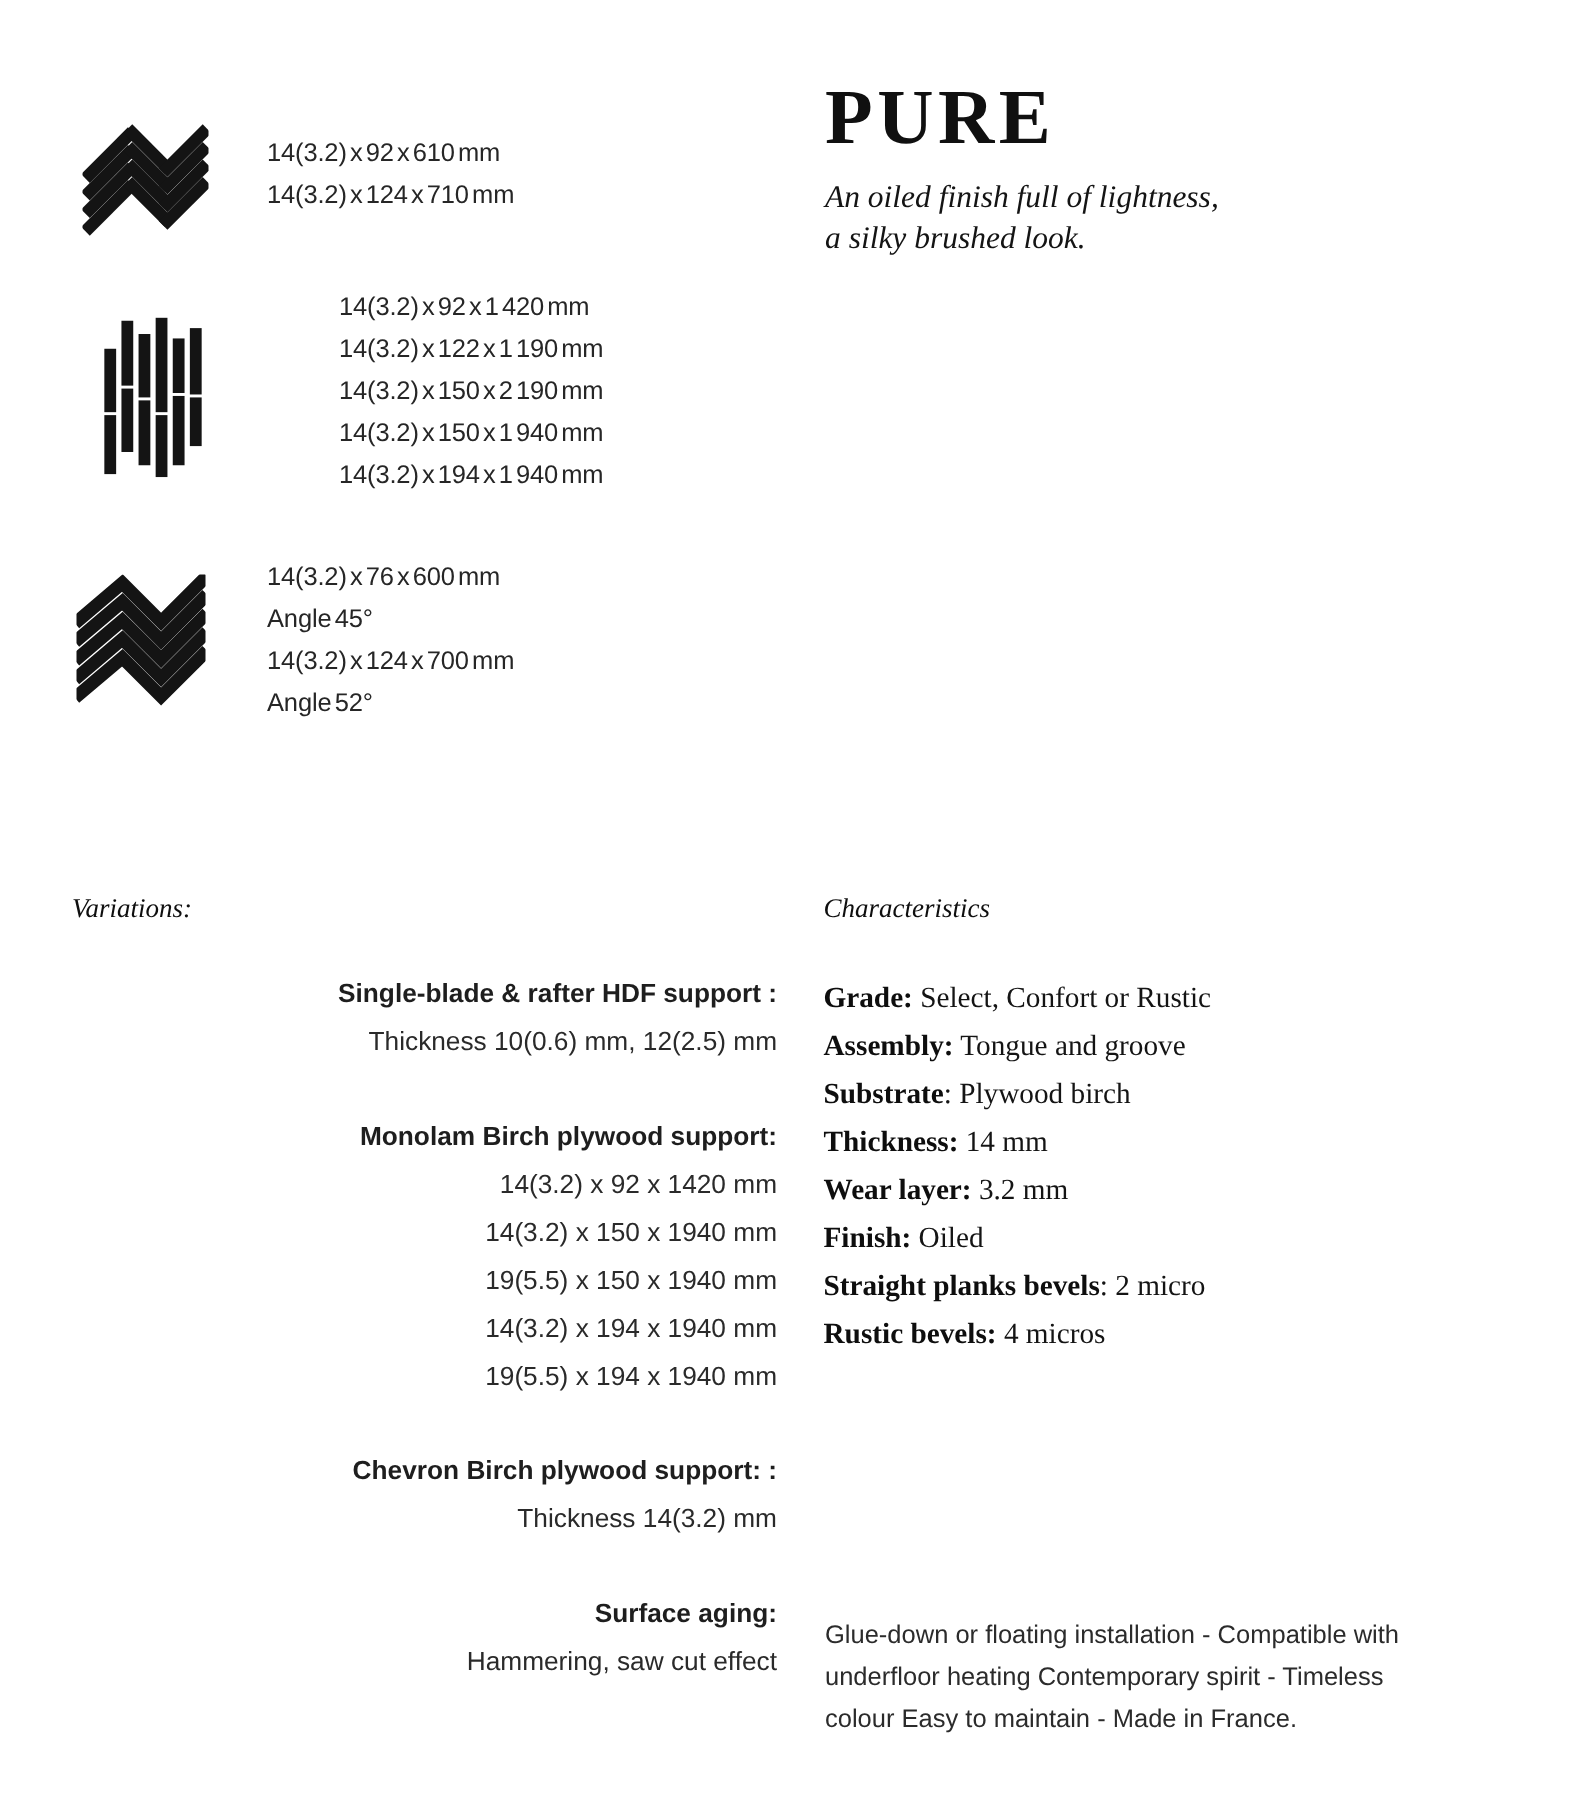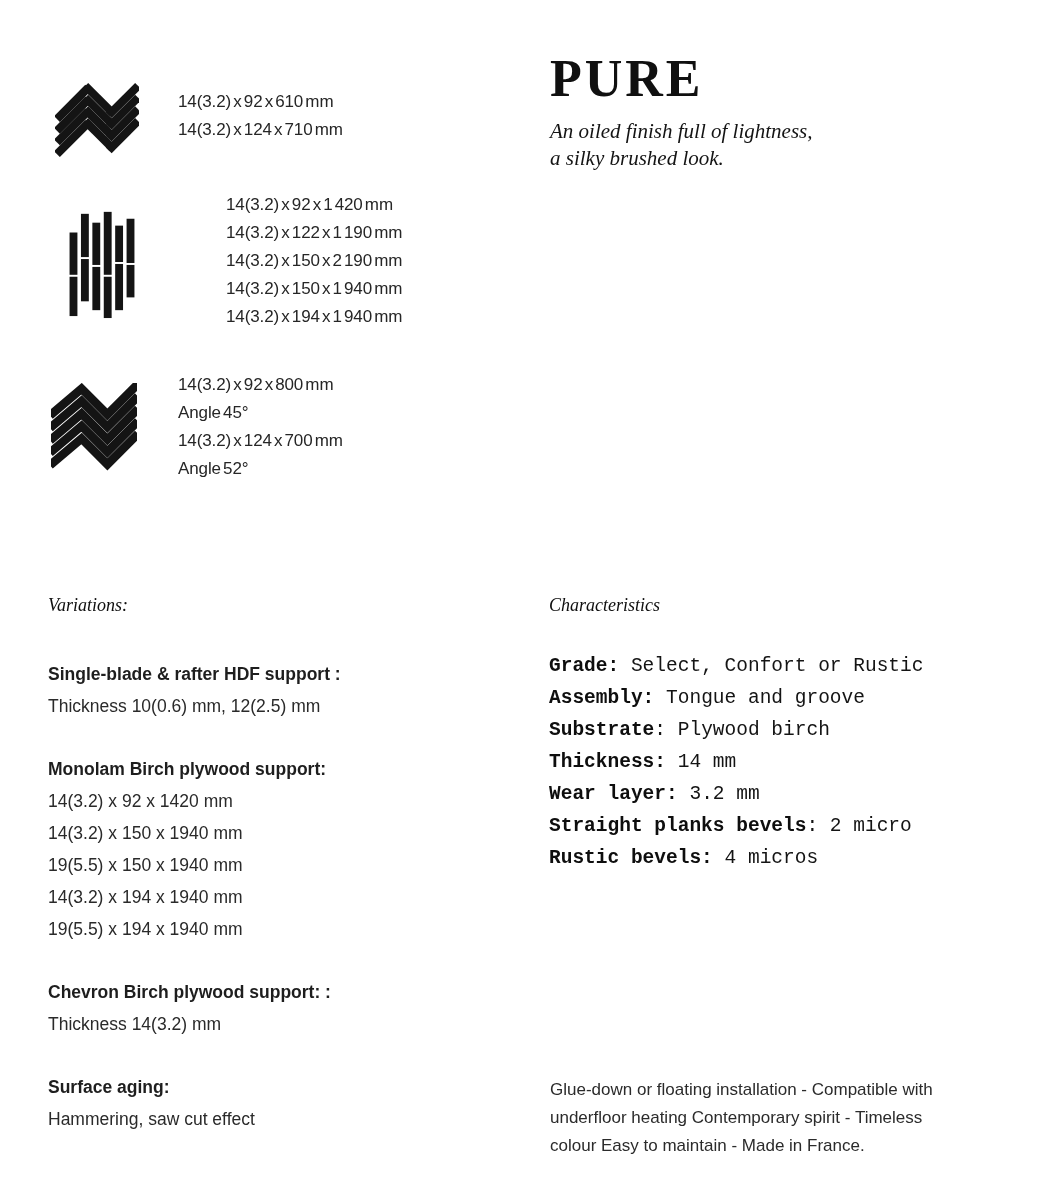--- a/index.html
+++ b/index.html
@@ -21,26 +21,26 @@
   .tagline{font-style:italic;font-size:21px;line-height:27px;margin-top:14px;color:#141414;}
 
   
   .section-heading{
     font-family:"Liberation Serif", serif;font-style:italic;font-weight:400;
     font-size:18px;line-height:34px;color:#0f0f0f;
   }
 
   
   .variations-body{position:absolute;left:48px;top:646px;width:470px;}
-  .var-group{margin:12px 0 31px 0;}
+  .var-group{margin:0 0 31px 0;text-align:right;}
   .var-title{font-size:17.5px;line-height:32px;font-weight:700;color:#1e1e1e;}
   .var-line{font-size:17.5px;line-height:32px;color:#2a2a2a;}
 
   
-  .char-list{position:absolute;left:549px;top:650px;width:480px;font-family:Liberation Mono, monospace;}
+  .char-list{position:absolute;left:549px;top:650px;width:480px;font-family:Liberation Serif, serif;}
   .char-row{font-size:19.5px;line-height:32px;color:#141414;}
   .char-row b{font-weight:700;color:#0e0e0e;}
 
   .char-footer{
     position:absolute;left:550px;top:1076px;width:420px;
     font-size:17px;line-height:28px;color:#2b2b2b;
   }
 </style>
 </head>
 <body>
@@ -95,21 +95,21 @@
   <svg class="fmt-icon" style="left:51px;top:383px;" width="86" height="88" viewBox="0 0 86 92">
     <g stroke="#141414" stroke-width="9" fill="none" stroke-miterlimit="12" stroke-linecap="butt">
       <path d="M-3 34L30 6L57 33L89 1"></path>
       <path d="M-3 47L30 19L57 46L89 14"></path>
       <path d="M-3 60L30 32L57 59L89 27"></path>
       <path d="M-3 73L30 45L57 72L89 40"></path>
       <path d="M-3 86L30 58L57 85L89 53"></path>
     </g>
   </svg>
   <div class="fmt-lines" style="left:178px;top:371px;">
-    <div class="fmt-line">14(3.2) x 92 x 800 mm</div>
+    <div class="fmt-line">14(3.2) x 76 x 600 mm</div>
     <div class="fmt-line">Angle 45°</div>
     <div class="fmt-line">14(3.2) x 124 x 700 mm</div>
     <div class="fmt-line">Angle 52°</div>
   </div>
 
   <header class="header">
     <div class="title">PURE</div>
     <div class="tagline">
       <span>An oiled finish full of lightness,</span><br>
       <span>a silky brushed look.</span>
@@ -142,19 +142,20 @@
   </div>
 
   <div class="abs section-heading" style="left:549px;top:588px;">Characteristics</div>
 
   <div class="char-list">
     <div class="char-row"><b>Grade:</b><span> Select, Confort or Rustic</span></div>
     <div class="char-row"><b>Assembly:</b><span> Tongue and groove</span></div>
     <div class="char-row"><b>Substrate</b><span>: Plywood birch</span></div>
     <div class="char-row"><b>Thickness:</b><span> 14 mm</span></div>
     <div class="char-row"><b>Wear layer:</b><span> 3.2 mm</span></div>
+    <div class="char-row"><b>Finish:</b><span> Oiled</span></div>
     <div class="char-row"><b>Straight planks bevels</b><span>: 2 micro</span></div>
     <div class="char-row"><b>Rustic bevels:</b><span> 4 micros</span></div>
   </div>
 
   <div class="char-footer">Glue-down or floating installation - Compatible with underfloor heating Contemporary spirit - Timeless colour Easy to maintain - Made in France.</div>
 
 </div>
 
 </body></html>

